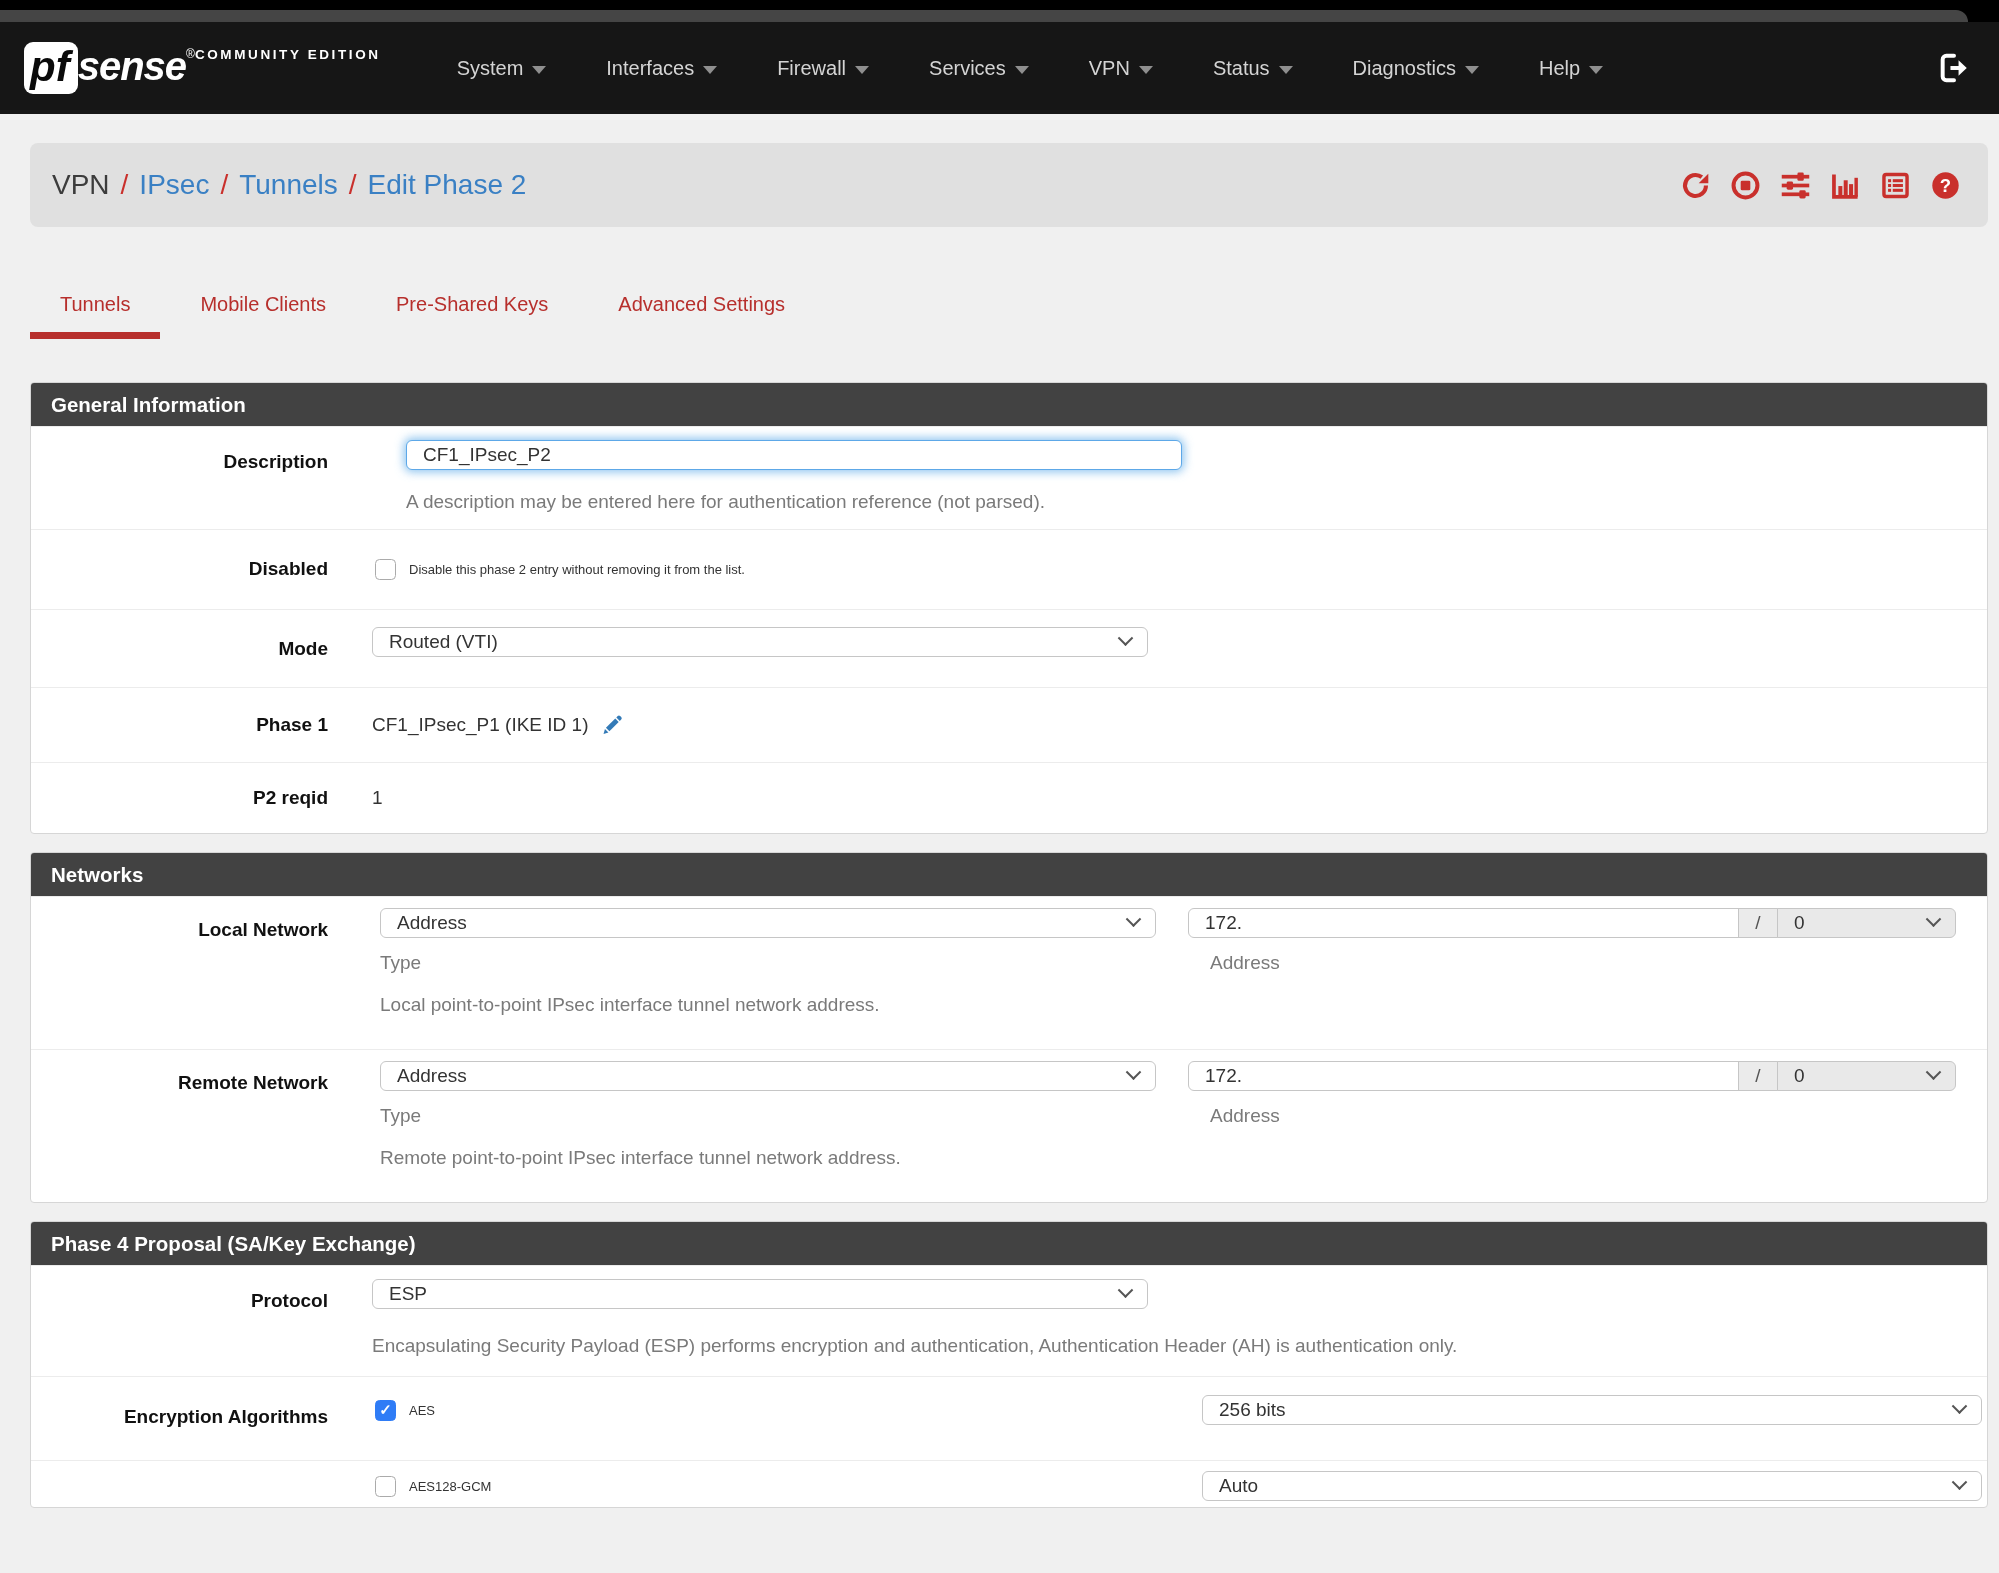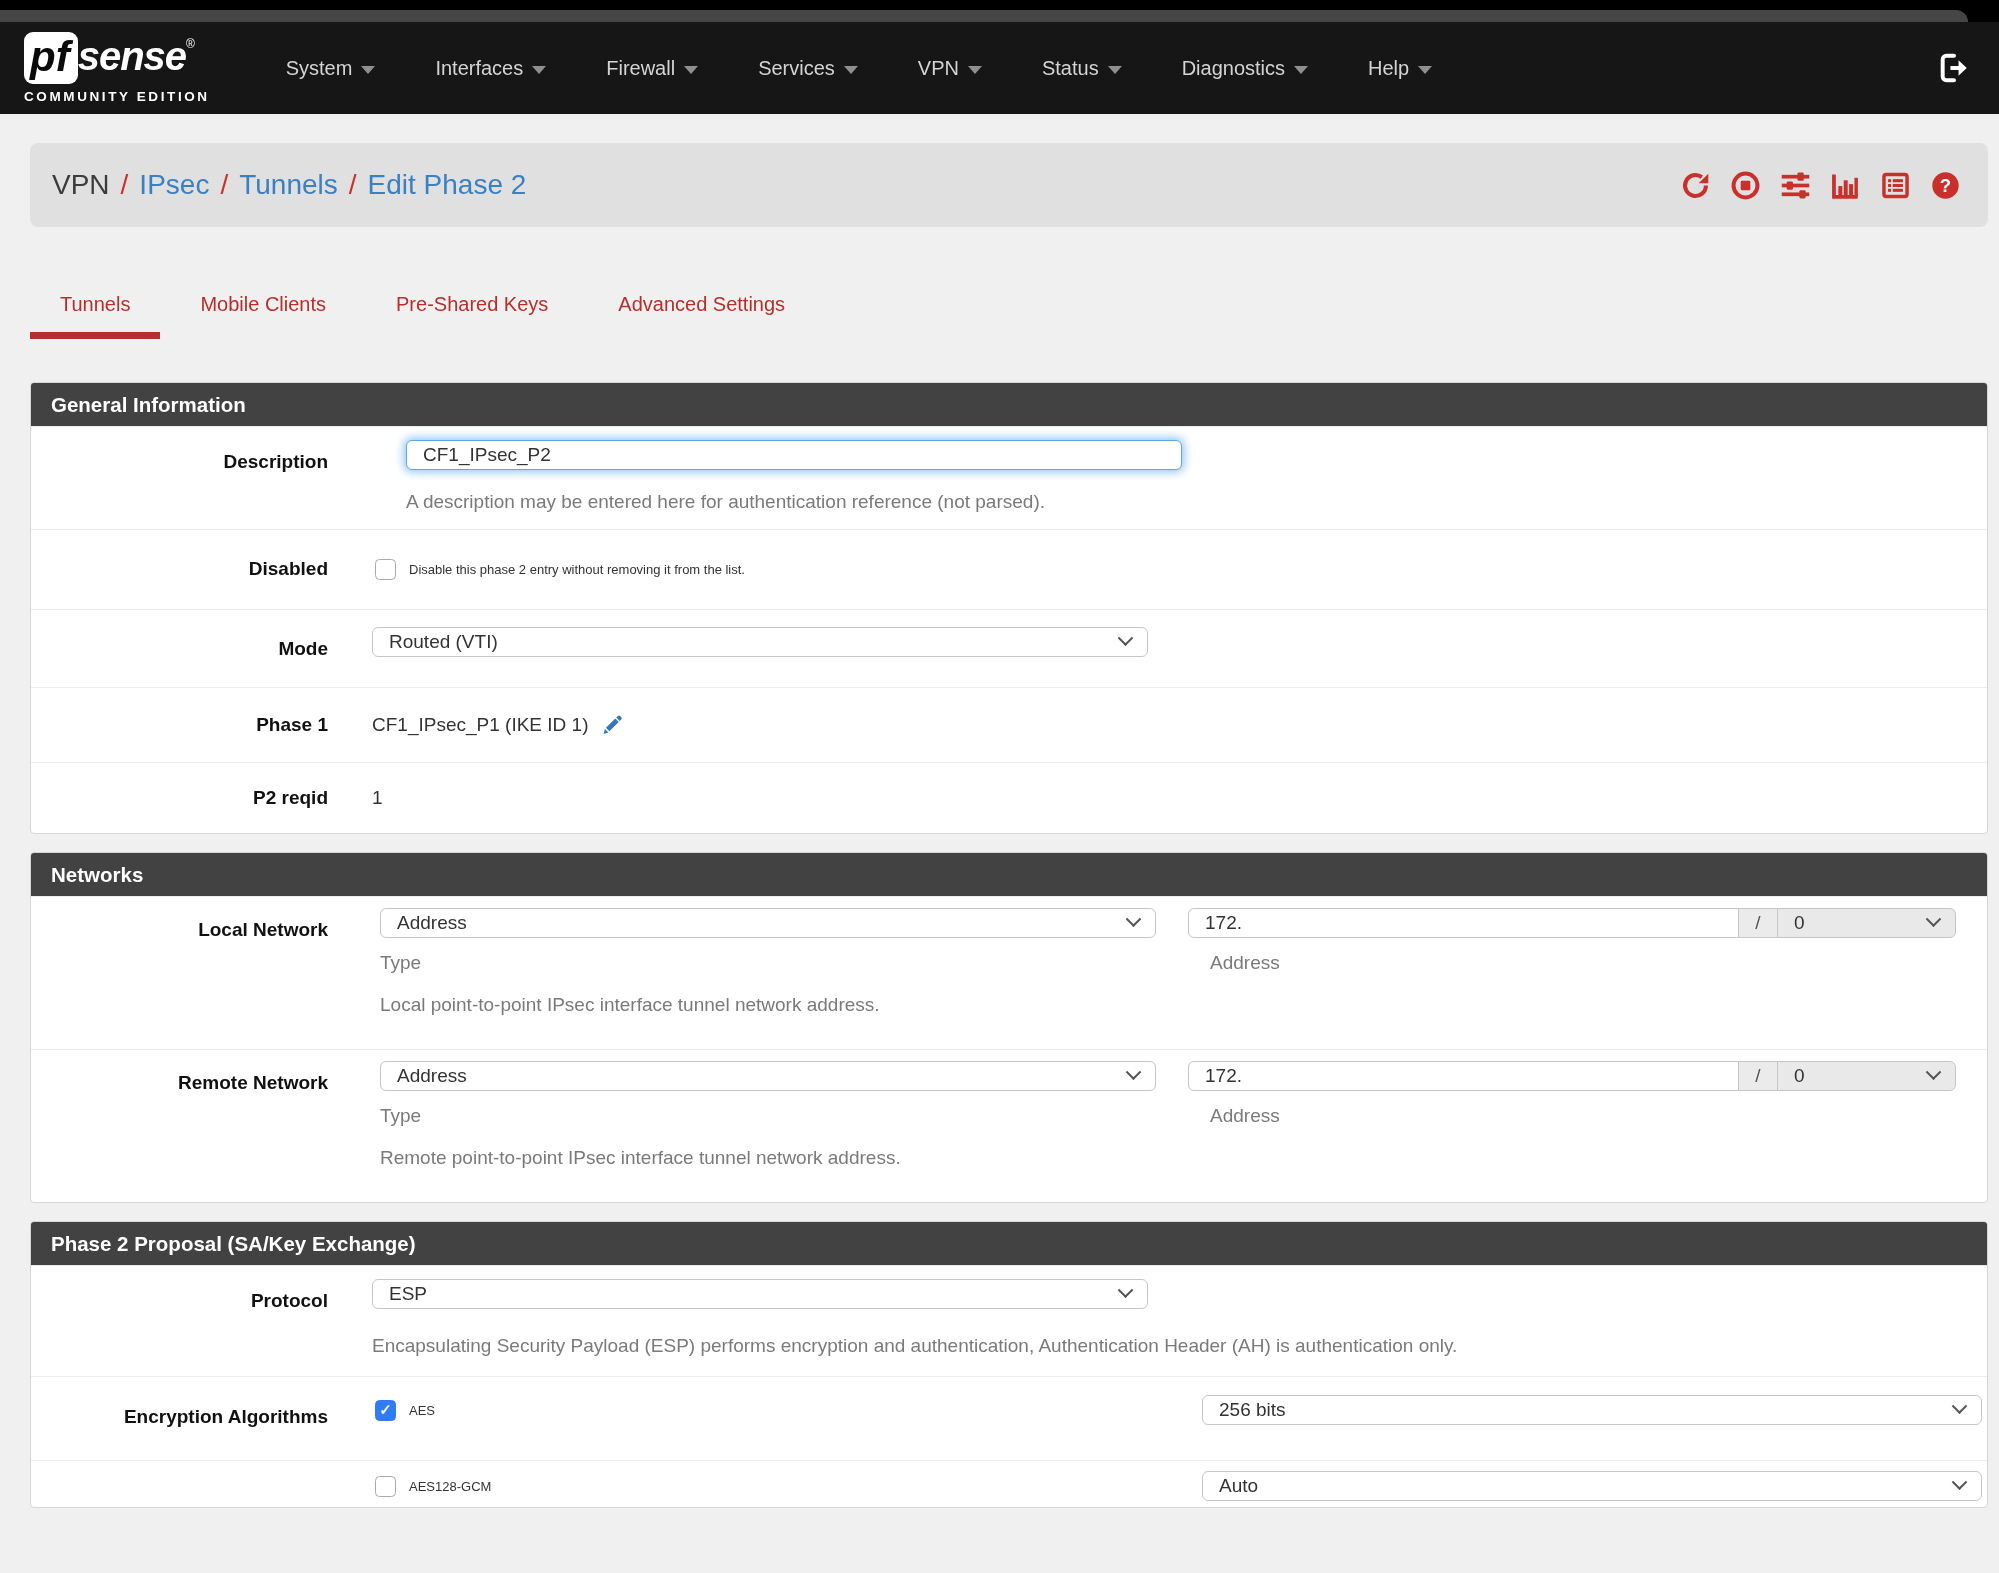--- a/index.html
+++ b/index.html
@@ -9,21 +9,21 @@
     background:#f0f0f0;
     font-family:"Liberation Sans", sans-serif;
     -webkit-font-smoothing:antialiased;
   }
   
   .chrome { height:22px; background:#000; position:relative; }
   .chrome-bar { position:absolute; top:10px; left:0; width:1968px; height:12px; background:#454545; border-top-right-radius:14px; }
 
   
   .navbar { height:92px; background:#161616; display:flex; align-items:center; padding:0 24px; }
-  .brand { display:flex; flex-direction:column; margin-right:46px; cursor:pointer; }
+  .brand { display:flex; margin-right:46px; cursor:pointer; }
   .brand-top { display:flex; align-items:flex-start; line-height:1; }
   .pf-box { background:#fff; color:#0a0a0a; font-style:italic; font-weight:bold; font-size:42px; padding:4px 8px 6px 6px; border-radius:9px; }
   .sense { color:#fff; font-style:italic; font-weight:bold; font-size:40px; letter-spacing:-1px; padding-top:4px; }
   .tm { color:#fff; font-size:12px; padding-top:6px; }
   .brand-edition { color:#fff; font-size:13.5px; font-weight:bold; letter-spacing:2.6px; margin-top:5px; }
   .nav-items { display:flex; align-items:center; }
   .nav-item { color:#d4d4d4; font-size:20px; padding:0 30px; display:flex; align-items:center; cursor:pointer; }
   .caret { display:inline-block; width:0; height:0; border-left:7px solid transparent; border-right:7px solid transparent; border-top:8px solid #8f8f8f; margin-left:9px; margin-top:3px; }
   .signout { margin-left:auto; margin-right:4px; cursor:pointer; display:flex; }
 
@@ -323,21 +323,21 @@
         <div class="subline">
           <span class="sub c1">Type</span>
           <span class="sub">Address</span>
         </div>
         <div class="help helpline">Remote point-to-point IPsec interface tunnel network address.</div>
       </div>
     </div>
   </div>
 
   <div class="panel">
-    <div class="panel-heading">Phase 2 Proposal (SA/Key Exchange)</div>
+    <div class="panel-heading">Phase 4 Proposal (SA/Key Exchange)</div>
 
     <div class="frow row-proto">
       <div class="flabel u">Protocol</div>
       <div class="fcontent">
         <div class="ctl sel w-wide">
           <span>ESP</span>
           <span class="chev"></span>
         </div>
         <div class="help" style="margin-top:26px">Encapsulating Security Payload (ESP) performs encryption and authentication, Authentication Header (AH) is authentication only.</div>
       </div>

